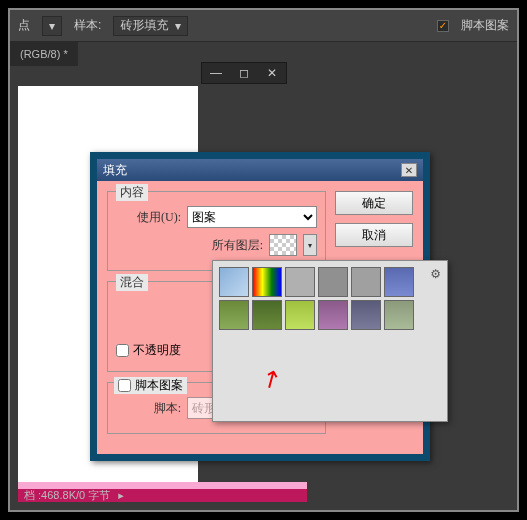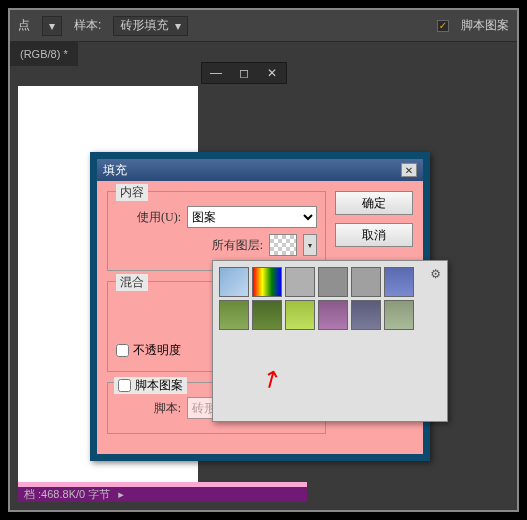--- a/index.html
+++ b/index.html
@@ -12,21 +12,21 @@
     .checkbox-dark { width: 12px; height: 12px; background: #2a2a2a; border: 1px solid #666; display: inline-flex; align-items: center; justify-content: center; color: #ff9c00; font-size: 10px; }
     
     .tab-bar { height: 24px; background: #3a3a3a; display: flex; }
     .doc-tab { background: #2a2a2a; color: #bbb; font-size: 11px; padding: 3px 10px; display: flex; align-items: center; }
     
     .window-controls { position: absolute; top: 52px; right: 230px; display: flex; gap: 0; background: #2a2a2a; border: 1px solid #1a1a1a; }
     .win-btn { width: 28px; height: 20px; color: #ccc; display: flex; align-items: center; justify-content: center; font-size: 12px; cursor: pointer; }
     
     .canvas-area { position: absolute; top: 76px; left: 8px; width: 180px; height: 400px; background: #fff; }
     
-    .status-bar { position: absolute; bottom: 8px; left: 8px; right: 210px; height: 20px; background: #701a75; color: #bbb; font-size: 11px; padding: 2px 6px; display: flex; align-items: center; border-top: 5px solid #f9a8d4; }
+    .status-bar { position: absolute; bottom: 8px; left: 8px; right: 210px; height: 20px; background: #be185d; color: #bbb; font-size: 11px; padding: 2px 6px; display: flex; align-items: center; border-top: 7px solid #f9a8d4; }
     
     
     .dialog { position: absolute; top: 152px; left: 90px; width: 340px; background: #fca5a5; border: 7px solid #0c4a6e; box-shadow: 2px 2px 6px rgba(0,0,0,0.5); }
     .dialog-title { height: 22px; background: linear-gradient(#4a6a9a, #2a4a7a); color: #fff; font-size: 12px; padding: 3px 6px; display: flex; align-items: center; justify-content: space-between; }
     .dialog-close { width: 16px; height: 14px; background: #ddd; border: 1px solid #888; color: #333; font-size: 10px; display: flex; align-items: center; justify-content: center; cursor: pointer; }
     .dialog-body { padding: 10px; display: flex; gap: 9px; }
     .dialog-left { flex: 1; }
     .dialog-right { width: 78px; display: flex; flex-direction: column; gap: 8px; }
     
     .group-box { border: 1px solid #999; padding: 8px; margin-bottom: 10px; position: relative; }

